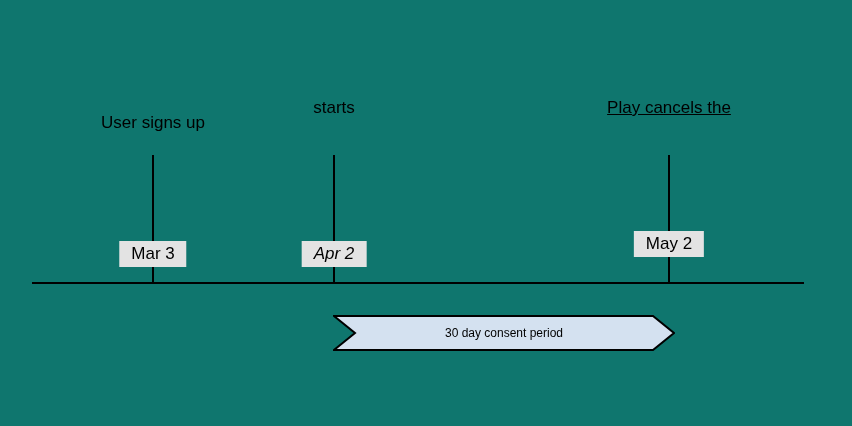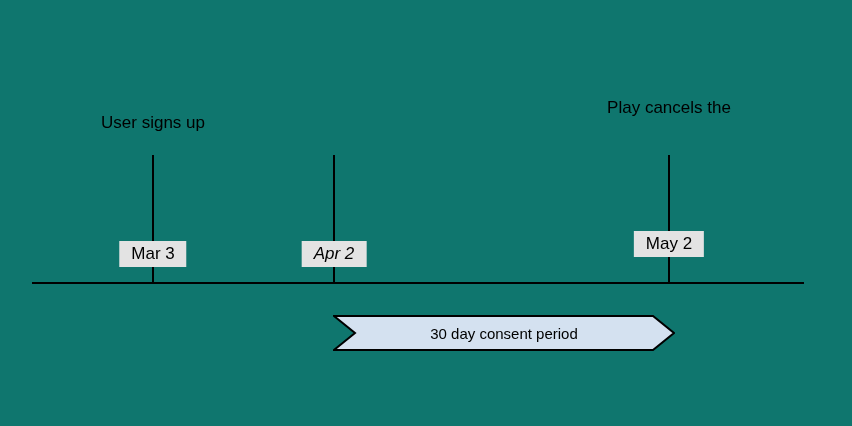--- a/index.html
+++ b/index.html
@@ -73,21 +73,21 @@
   .ev-1 .date-chip  { top: 241px; }
 
   
   .ev-2 { left: 334px; }
   .ev-2 .event-label { top: 95px; }
   .ev-2 .marker-line { top: 155px; height: 128px; }
   .ev-2 .date-chip  { top: 241px; font-style: italic; }
 
   
   .ev-3 { left: 669px; }
-  .ev-3 .event-label { top: 95px; }
+  .ev-3 .event-label { top: 95px; text-decoration: underline; }
   .ev-3 .marker-line { top: 155px; height: 128px; }
   .ev-3 .date-chip  { top: 231px; }
 
   
   .period-banner {
     position: absolute;
     left: 333px;
     top: 315px;
     width: 342px;
     height: 36px;
@@ -99,21 +99,21 @@
   }
   .period-banner-text {
     position: absolute;
     left: 0;
     top: 0;
     width: 342px;
     height: 36px;
     display: flex;
     align-items: center;
     justify-content: center;
-    font-size: 15px;
+    font-size: 12px;
     color: #000000;
     white-space: nowrap;
   }
 </style>
 </head>
 <body>
 
 <div id="timeline-diagram">
 
   <div class="axis-line"></div>
@@ -121,20 +121,21 @@
   <div class="event ev-1">
     <div class="event-label">
       <span class="label-line">User signs up</span>
     </div>
     <div class="marker-line"></div>
     <div class="date-chip">Mar 3</div>
   </div>
 
   <div class="event ev-2">
     <div class="event-label">
+      <span class="label-line">starts</span>
     </div>
     <div class="marker-line"></div>
     <div class="date-chip">Apr 2</div>
   </div>
 
   <div class="event ev-3">
     <div class="event-label">
       <span class="label-line">Play cancels the</span>
     </div>
     <div class="marker-line"></div>

